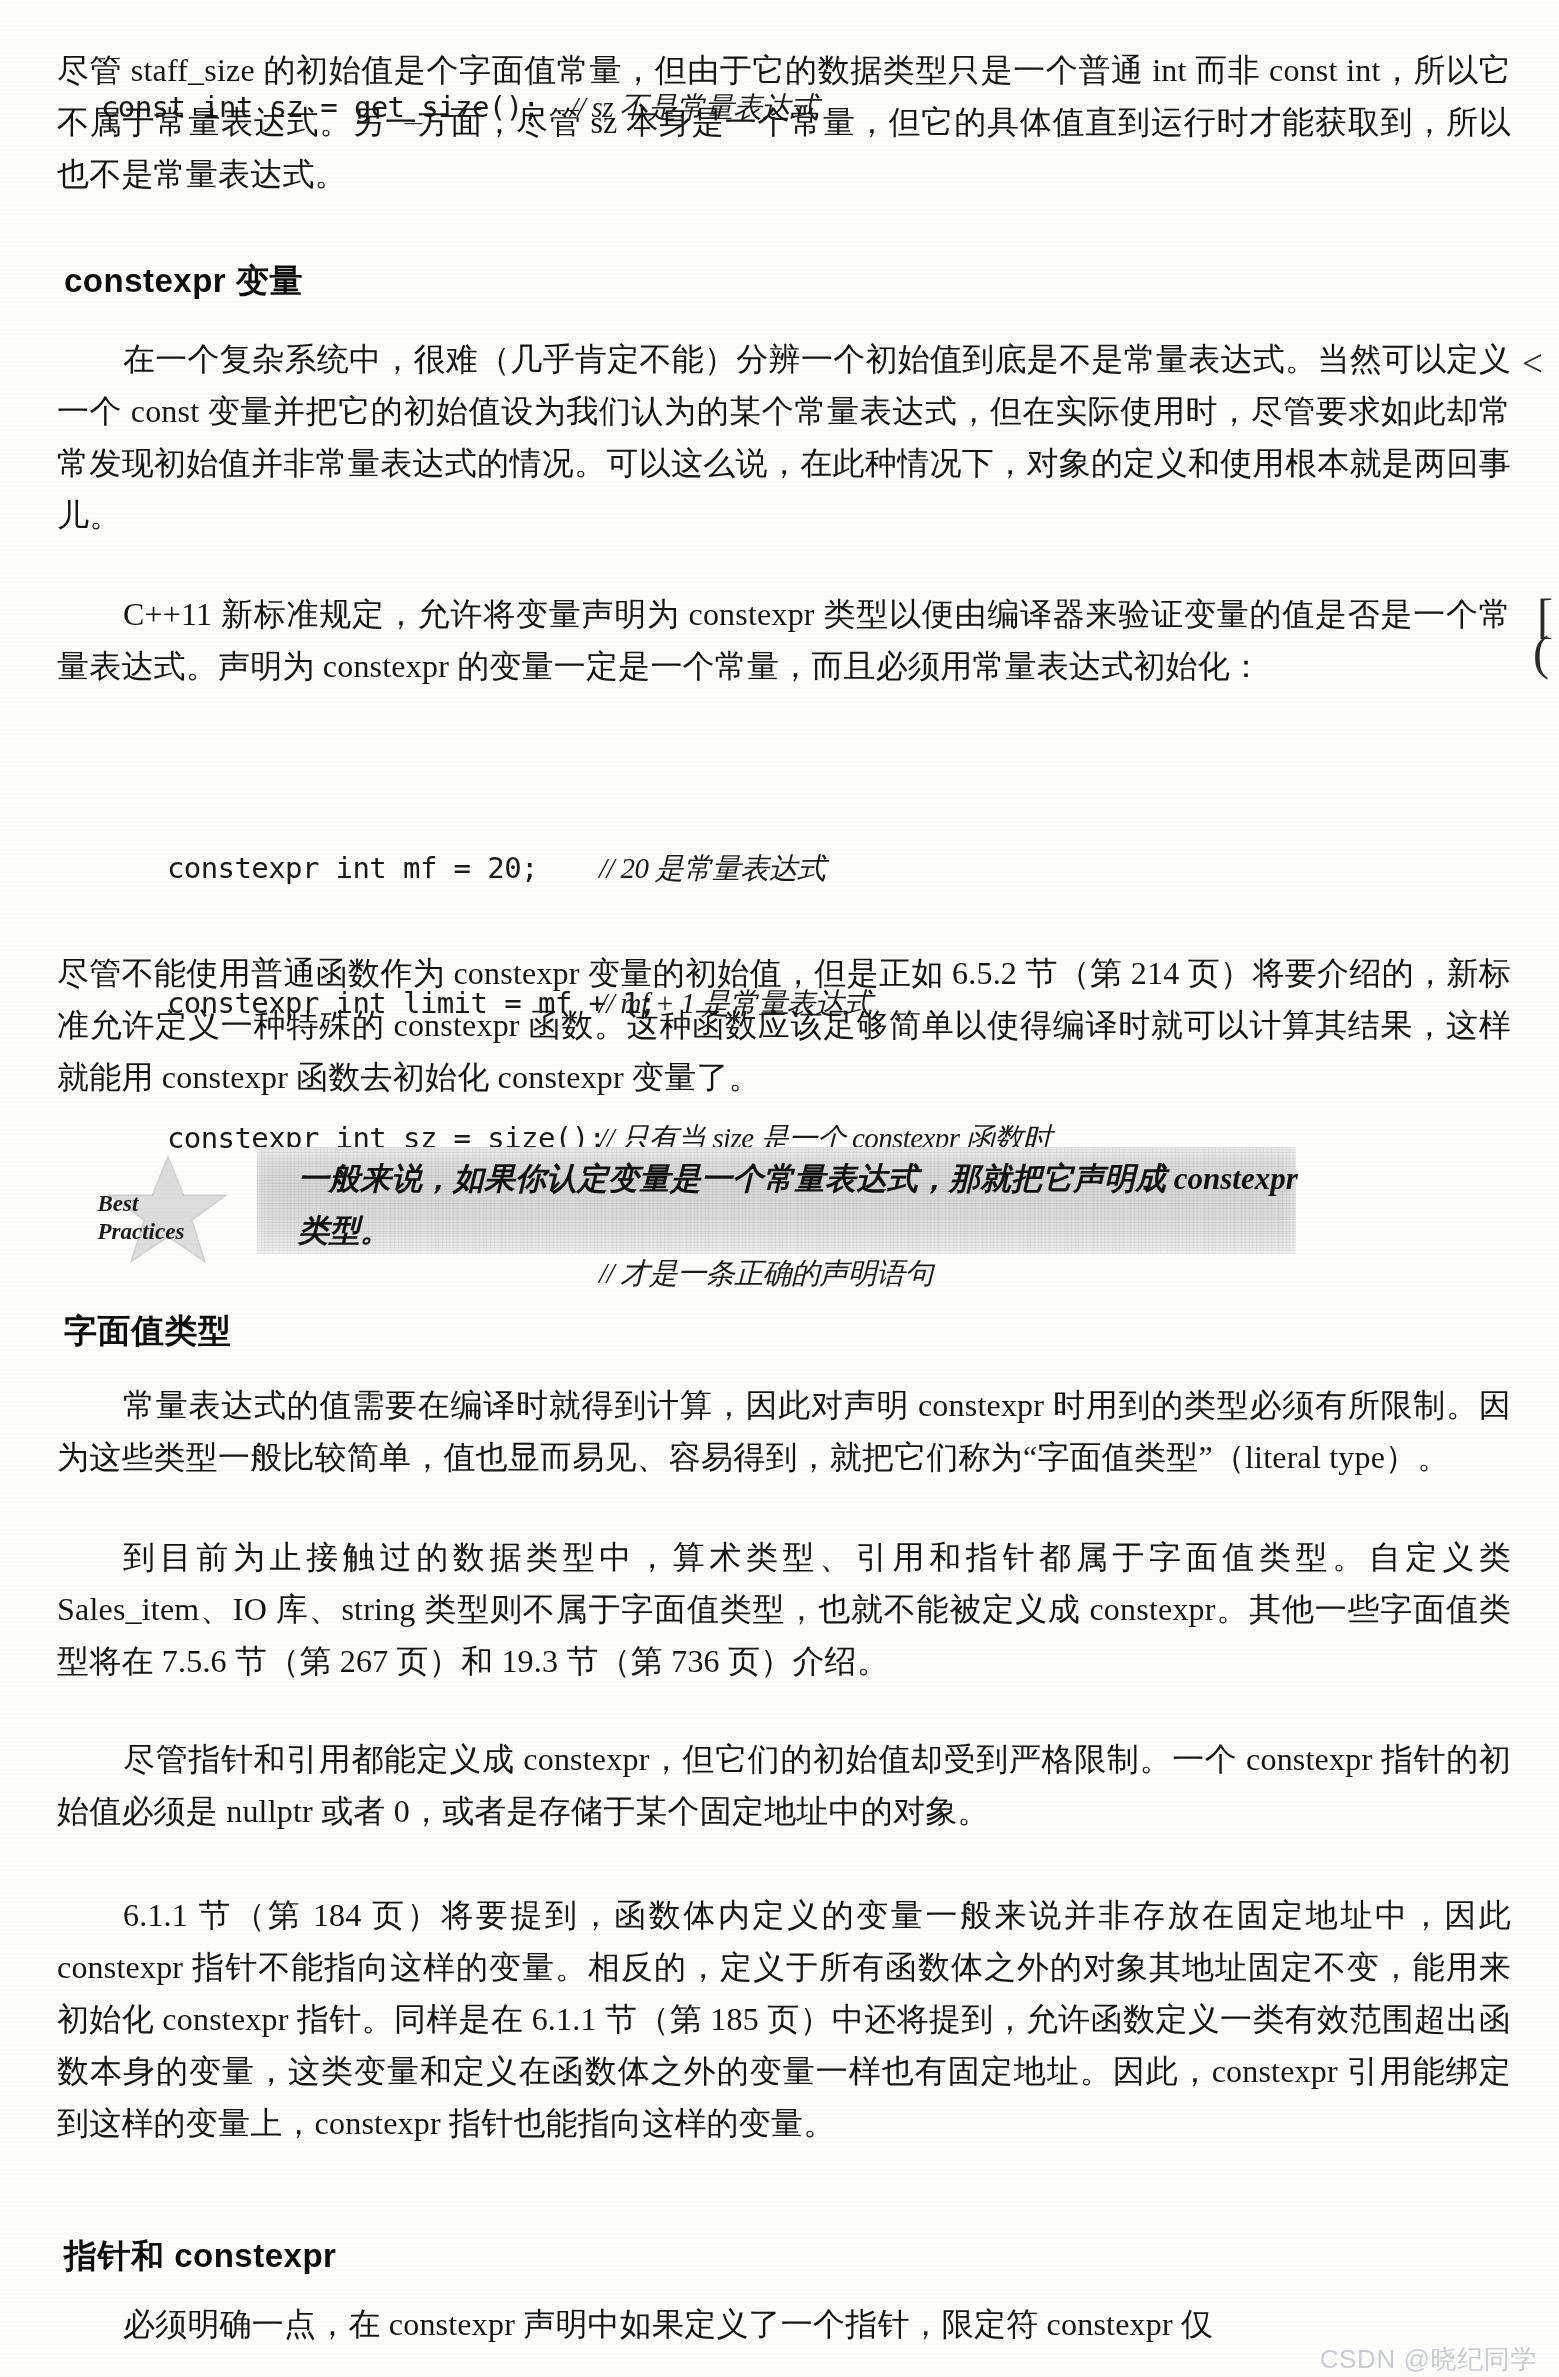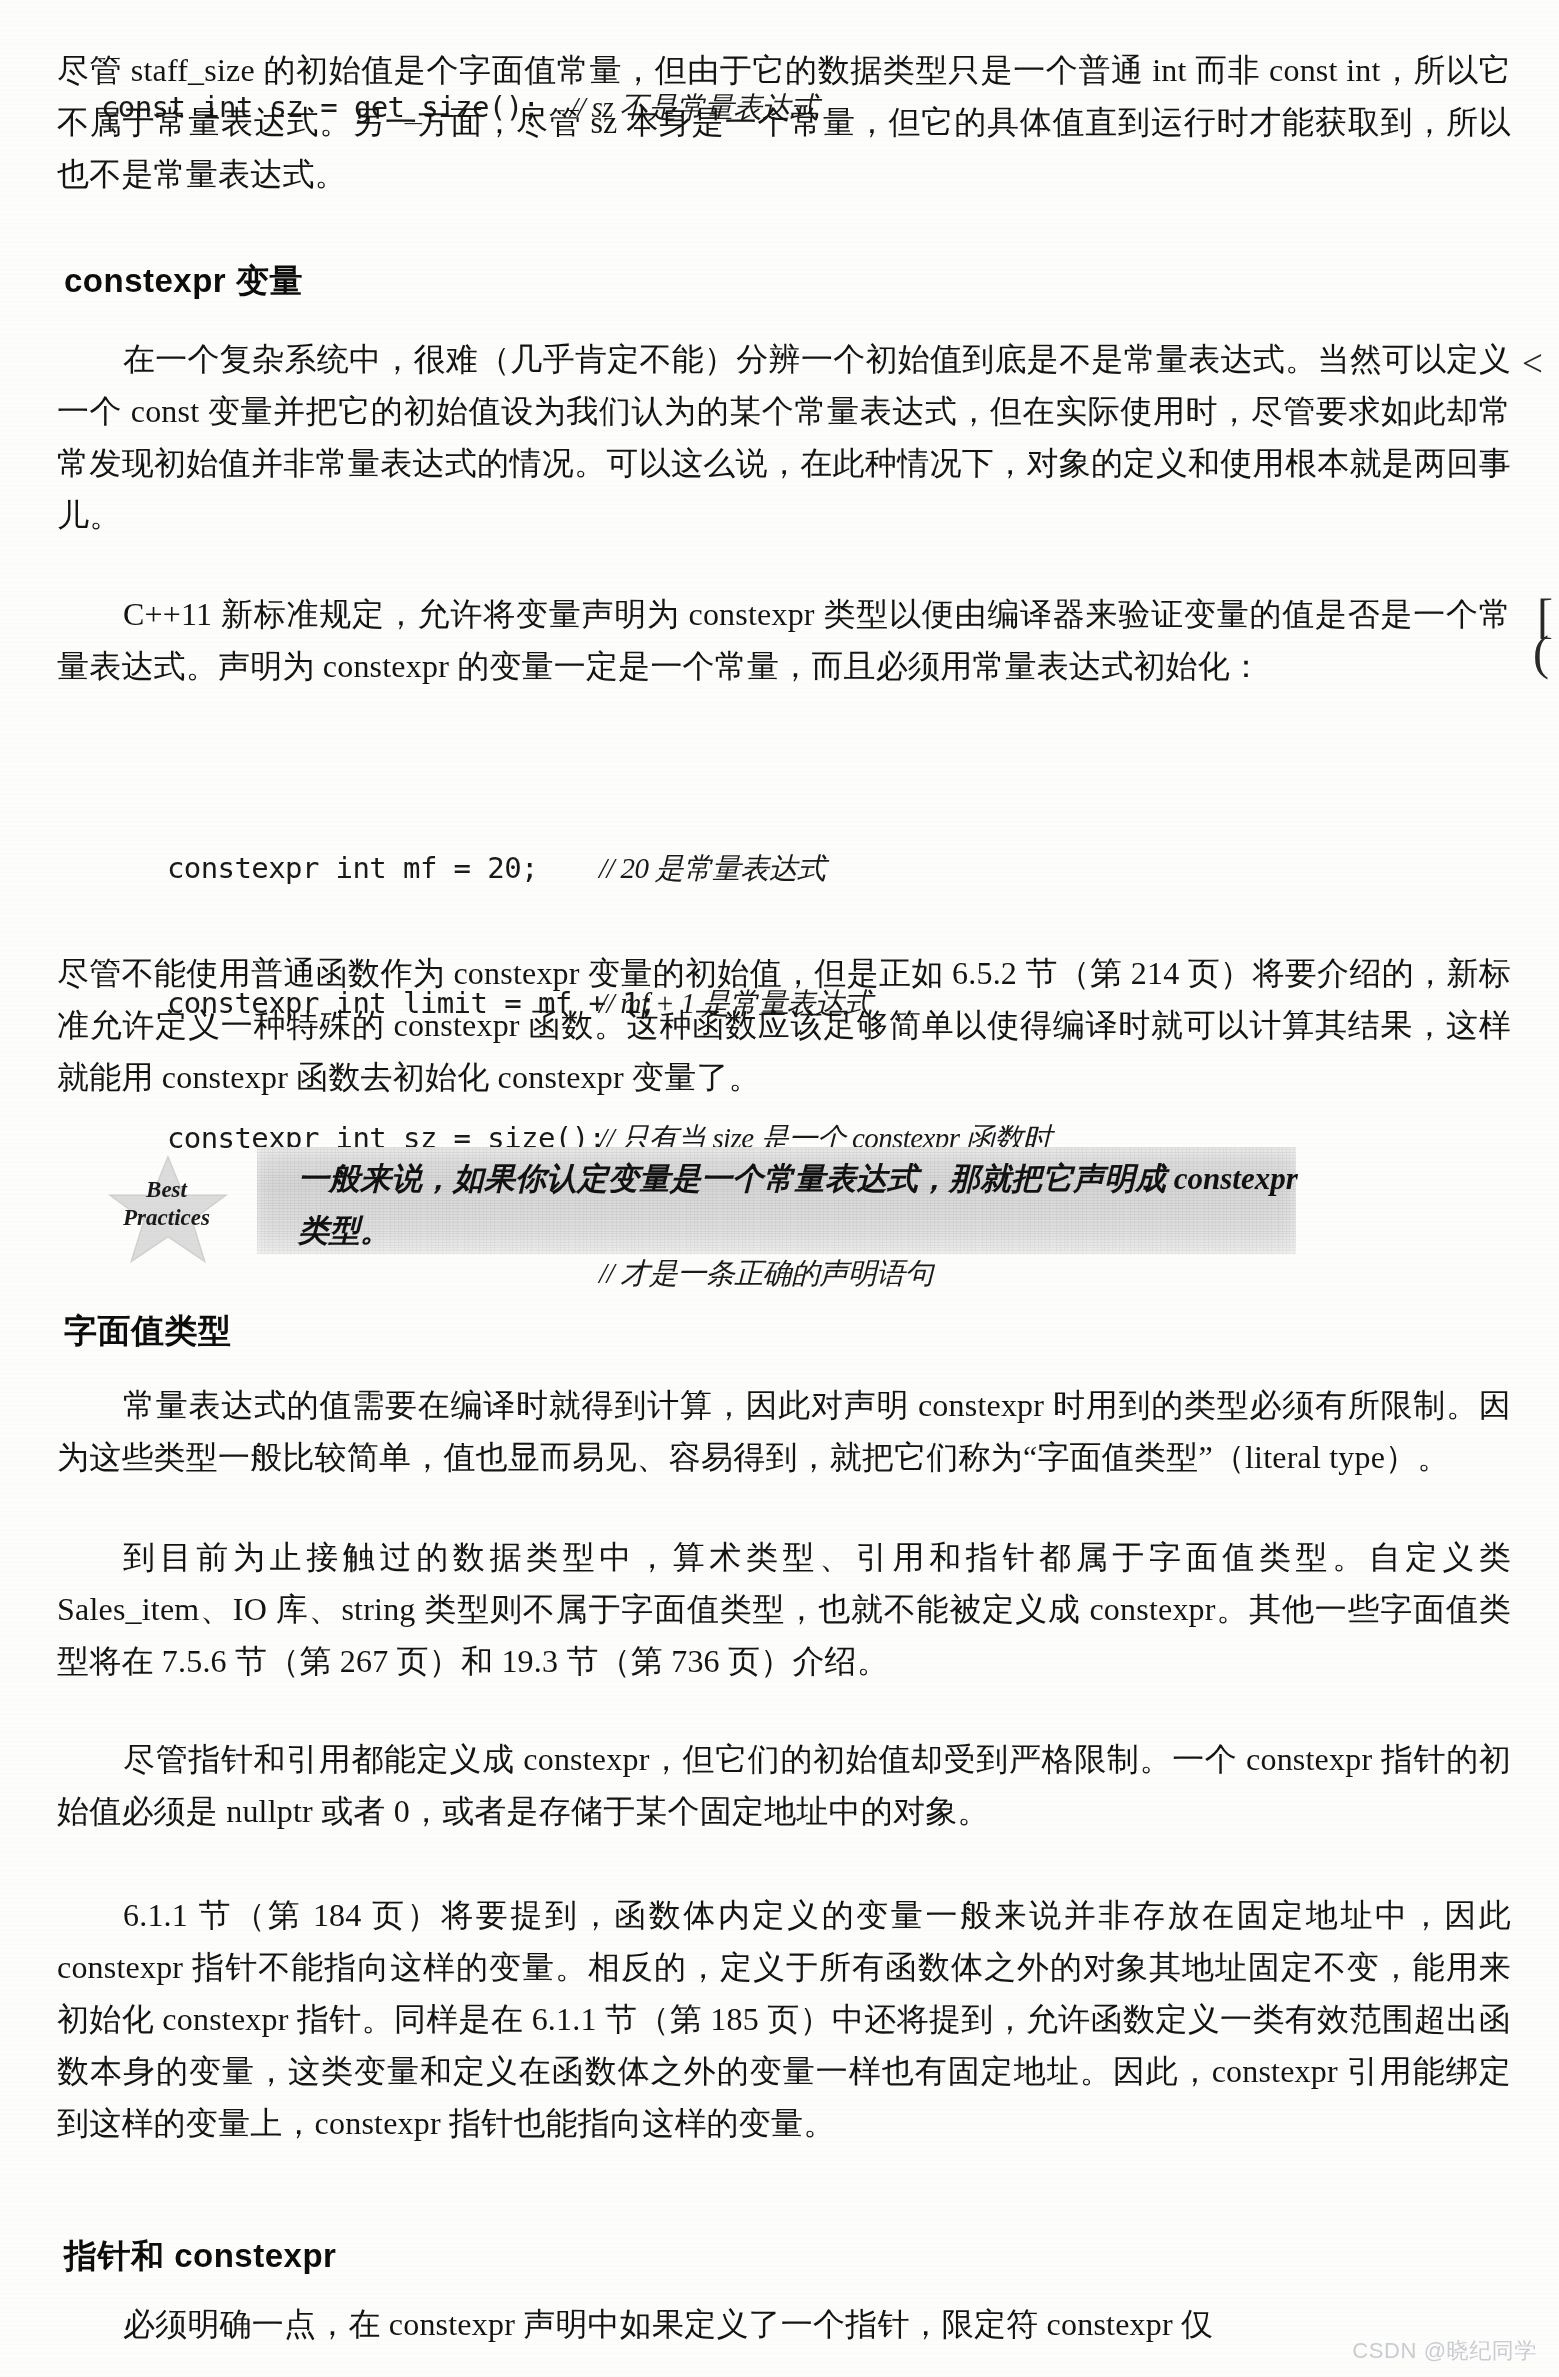--- a/index.html
+++ b/index.html
@@ -109,23 +109,23 @@
     z-index: 3;
     margin-left: 18px;
   }
   .star {
     position: absolute;
     left: 7.4px; top: 5.5px;
     width: 138px; height: 114px;
   }
   .star-label {
     position: absolute;
-    left: 5.5px; top: 29px;
+    left: 5.5px; top: 43px;
     width: 138px;
-    text-align: center;
+    text-align: left;
     font-family: "Liberation Serif", "DejaVu Serif", serif;
     font-style: italic;
     font-weight: 700;
     font-size: 23px;
     line-height: 27.6px;
     color: #1a1a1a;
     z-index: 4;
   }
 
   
@@ -133,23 +133,23 @@
     position: absolute;
     font-family: "Liberation Serif", "DejaVu Serif", serif;
     font-size: 37px;
     color: #2a2a2a;
   }
 
   
   .watermark {
     position: absolute;
     right: 22px;
-    bottom: 11px;
+    bottom: 0;
     font-family: "Liberation Sans", "DejaVu Sans", sans-serif;
-    font-size: 22px;
+    font-size: 26px;
     color: #c9ccd1;
     letter-spacing: 0.6px;
   }
 
   
   .scan-noise {
     position: absolute; inset: 0;
     pointer-events: none;
     background-image:
       repeating-linear-gradient(0deg, rgba(0,0,0,.012) 0 0.9px, transparent 0.9px 4.6px);

